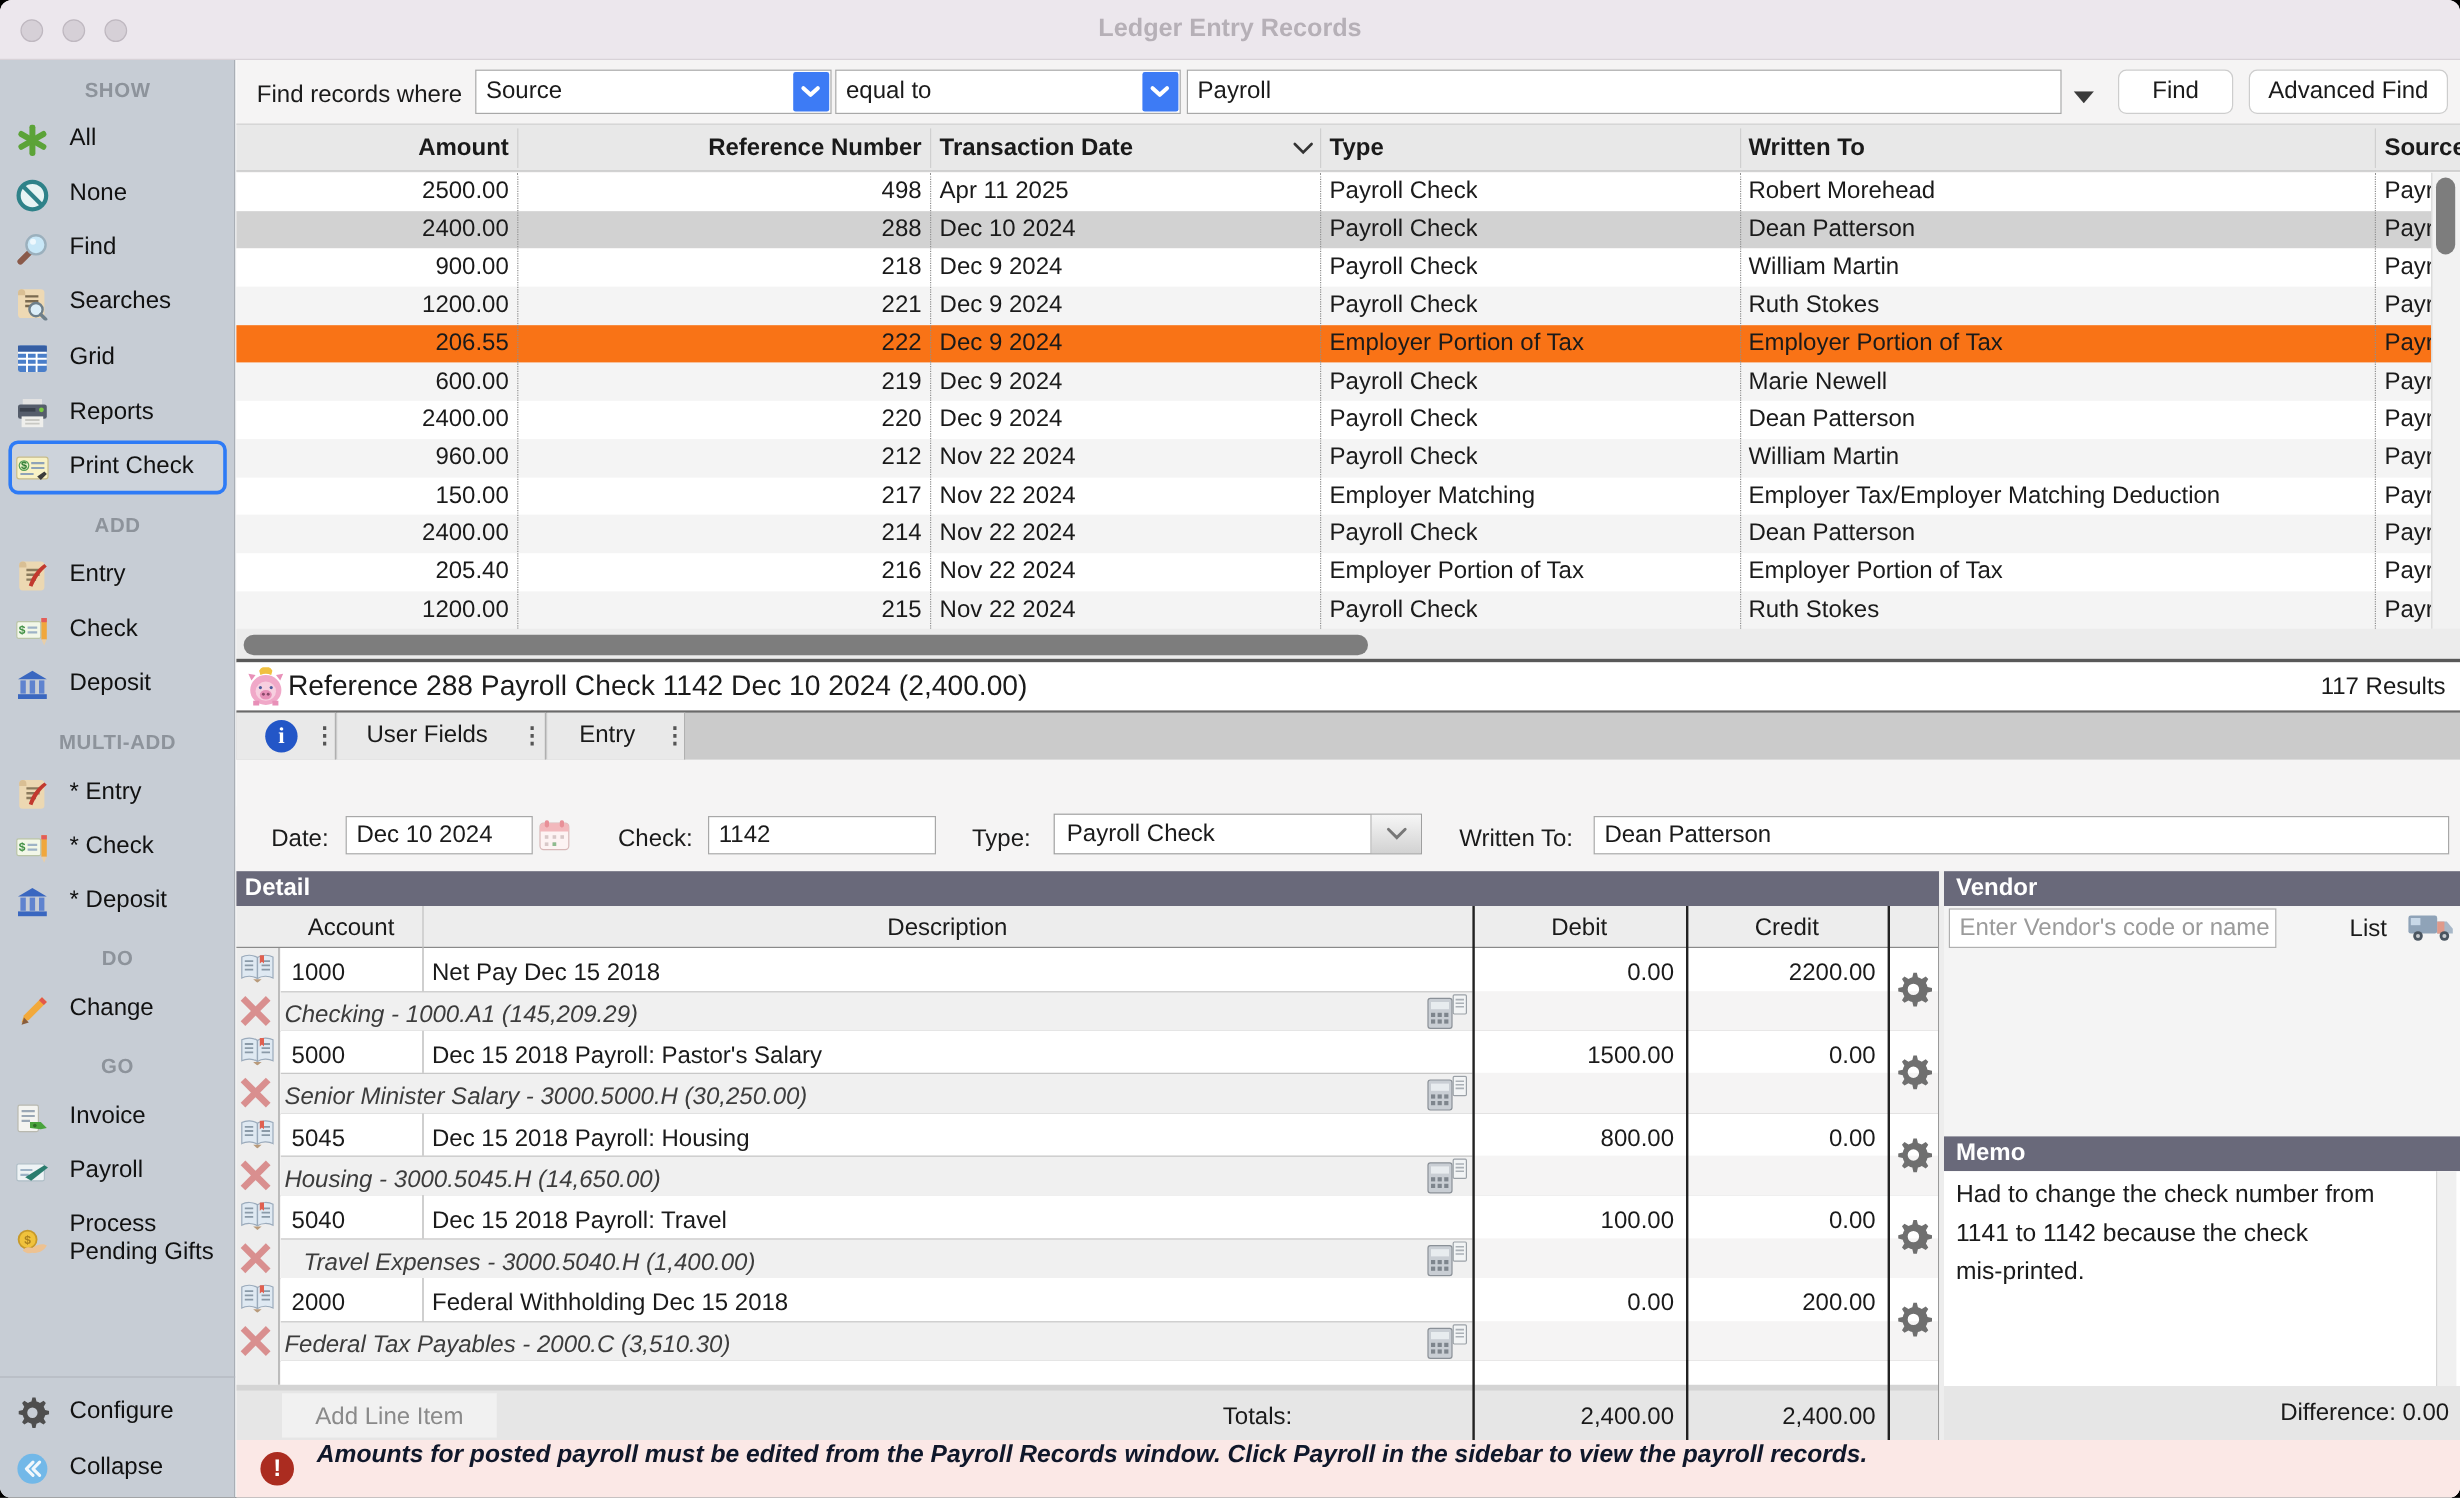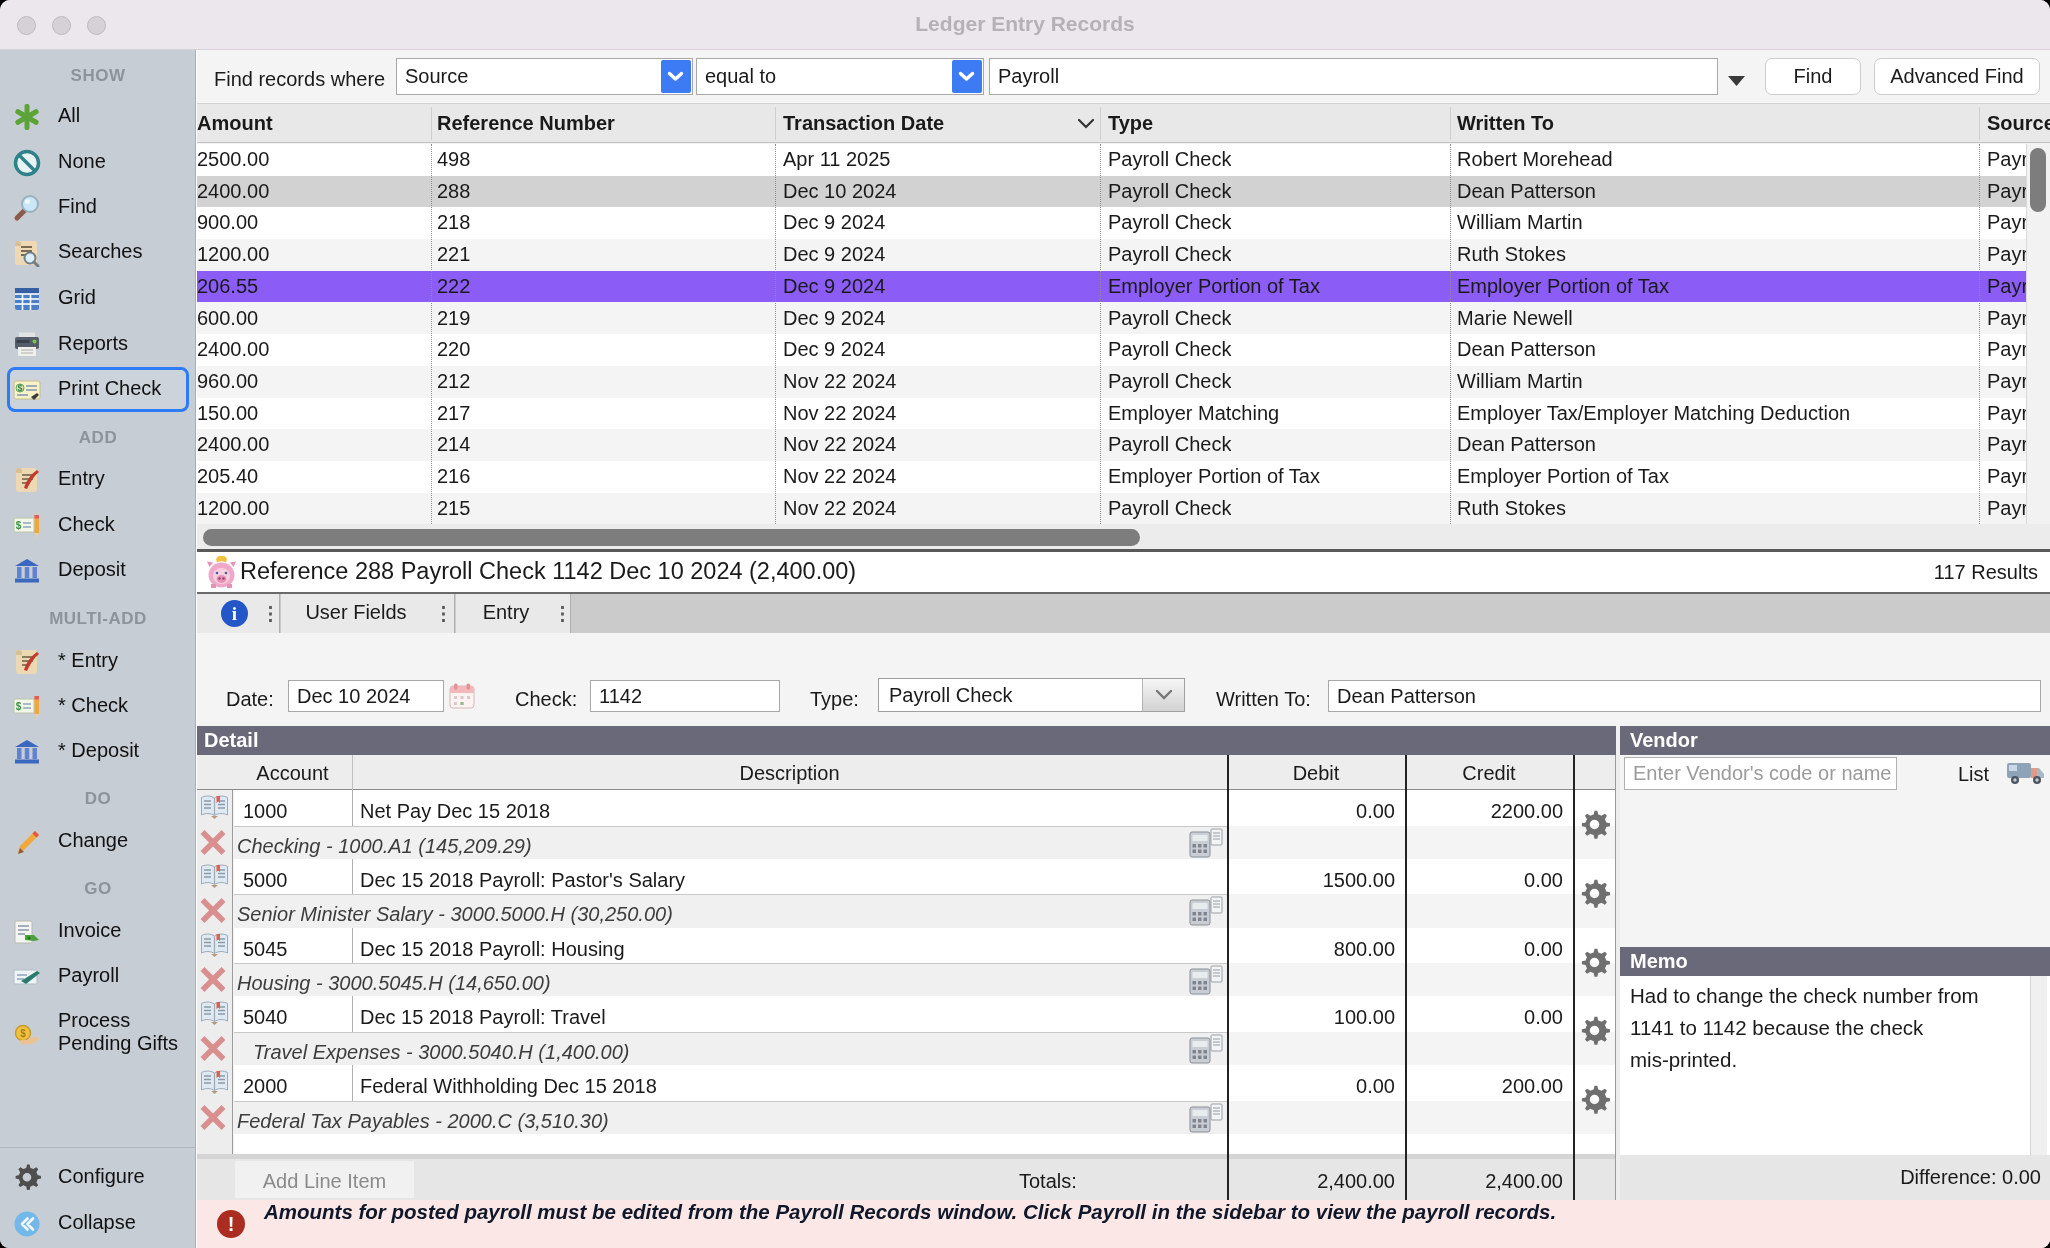--- a/index.html
+++ b/index.html
@@ -22,21 +22,21 @@
 
 .inbox { position:absolute; background:#fff; border:1px solid #a8a8a8; font-size:20px; }
 .bluebtn { position:absolute; top:1px; right:1px; width:30px; height:33px; background:#3d7bf5; border-radius:2px; }
 .bluebtn svg { position:absolute; left:6px; top:10px; }
 .btn { position:absolute; height:37px; background:#fff; border:1px solid #cdcdcd; border-radius:7px; font-size:20px; text-align:center; }
 
 #grid { position:absolute; left:0; top:56px; width:1853px; height:504px; }
 .hdrcell { position:absolute; top:0; height:40px; line-height:40px; font-weight:bold; font-size:20px; }
 .row { position:absolute; left:0; width:1829px; height:31.7px; }
 .cell { position:absolute; top:0; height:31.7px; line-height:31.7px; font-size:20px; white-space:nowrap; overflow:hidden; }
-.ra { text-align:left; }
+.ra { text-align:right; }
 
 .darkbar { position:absolute; background:#69697a; color:#fff; font-weight:bold; font-size:20px; }
 
 .dcell { position:absolute; font-size:20px; line-height:1; white-space:nowrap; }
 .sub { font-style:italic; color:#3c3c3c; }
 </style>
 </head>
 <body>
 <div id="win">
   <div id="titlebar">
@@ -289,21 +289,21 @@
             <div class="cell" style="left:1790px; width:39px;">Payr</div>
           </div>
       <div class="row" style="top:136.1px; background:#f4f4f4;">
             <div class="cell ra" style="left:0; width:227px;">1200.00</div>
             <div class="cell ra" style="left:240px; width:331px;">221</div>
             <div class="cell" style="left:586px;">Dec 9 2024</div>
             <div class="cell" style="left:911px;">Payroll Check</div>
             <div class="cell" style="left:1260px;">Ruth Stokes</div>
             <div class="cell" style="left:1790px; width:39px;">Payr</div>
           </div>
-      <div class="row" style="top:167.8px; background:#8b5cf6;">
+      <div class="row" style="top:167.8px; background:#f97316;">
             <div class="cell ra" style="left:0; width:227px;">206.55</div>
             <div class="cell ra" style="left:240px; width:331px;">222</div>
             <div class="cell" style="left:586px;">Dec 9 2024</div>
             <div class="cell" style="left:911px;">Employer Portion of Tax</div>
             <div class="cell" style="left:1260px;">Employer Portion of Tax</div>
             <div class="cell" style="left:1790px; width:39px;">Payr</div>
           </div>
       <div class="row" style="top:199.5px; background:#f4f4f4;">
             <div class="cell ra" style="left:0; width:227px;">600.00</div>
             <div class="cell ra" style="left:240px; width:331px;">219</div>

